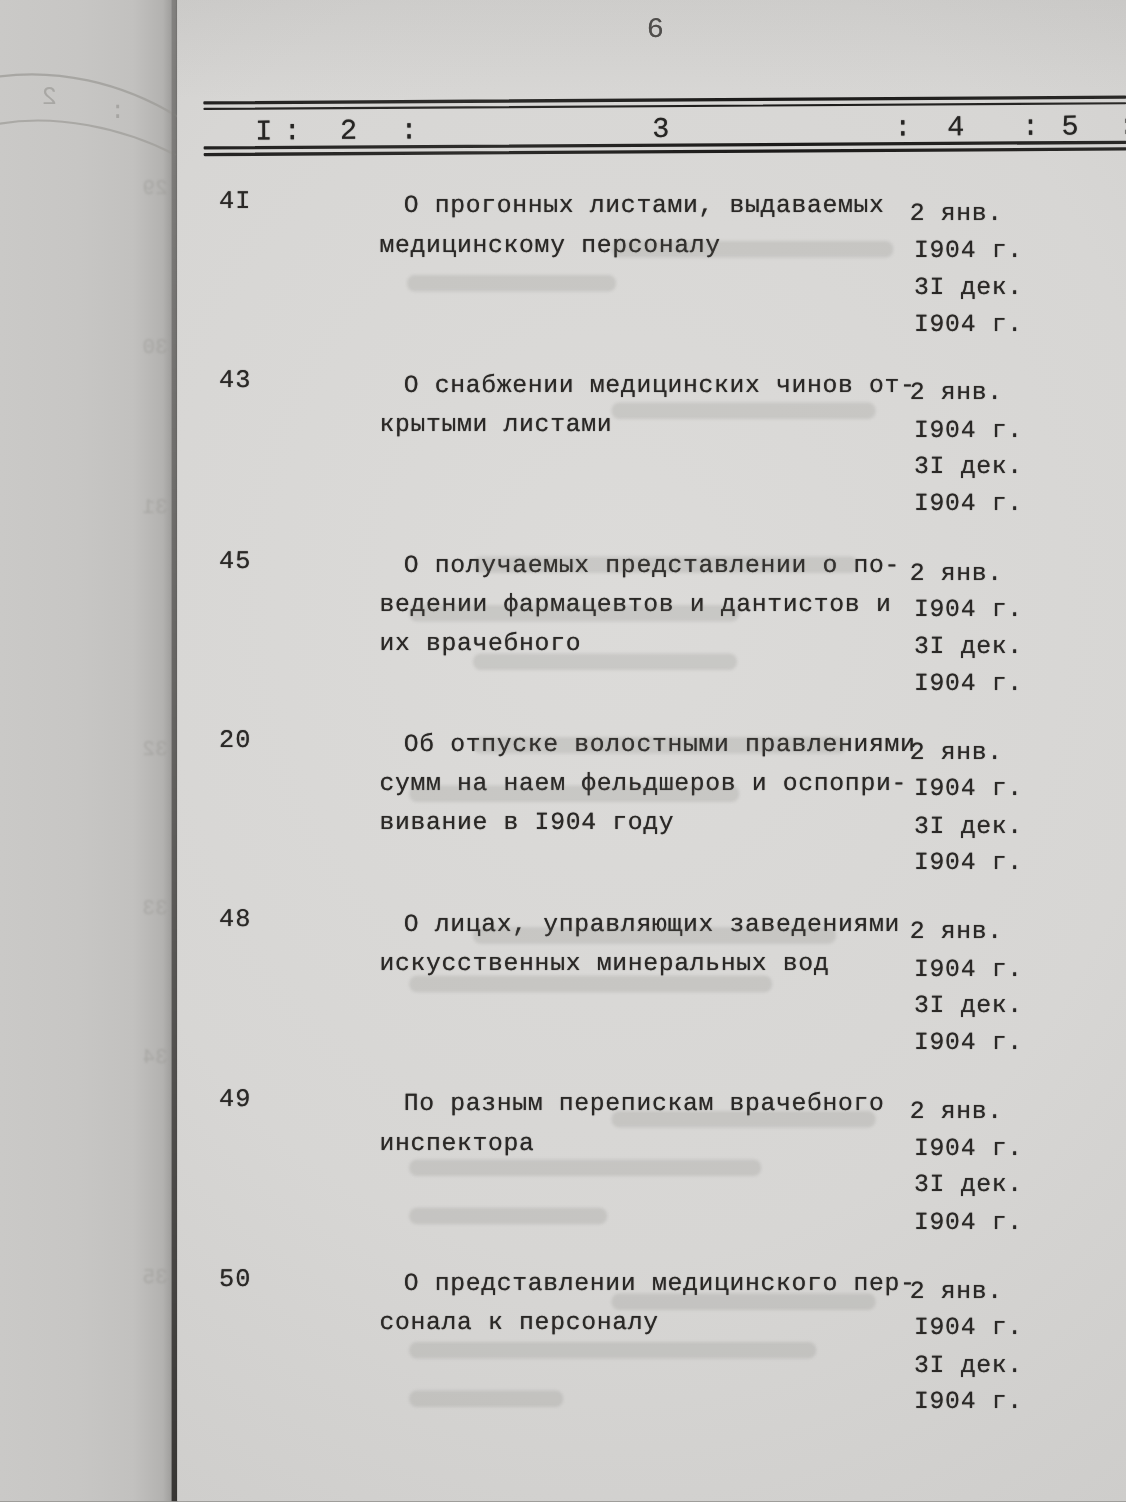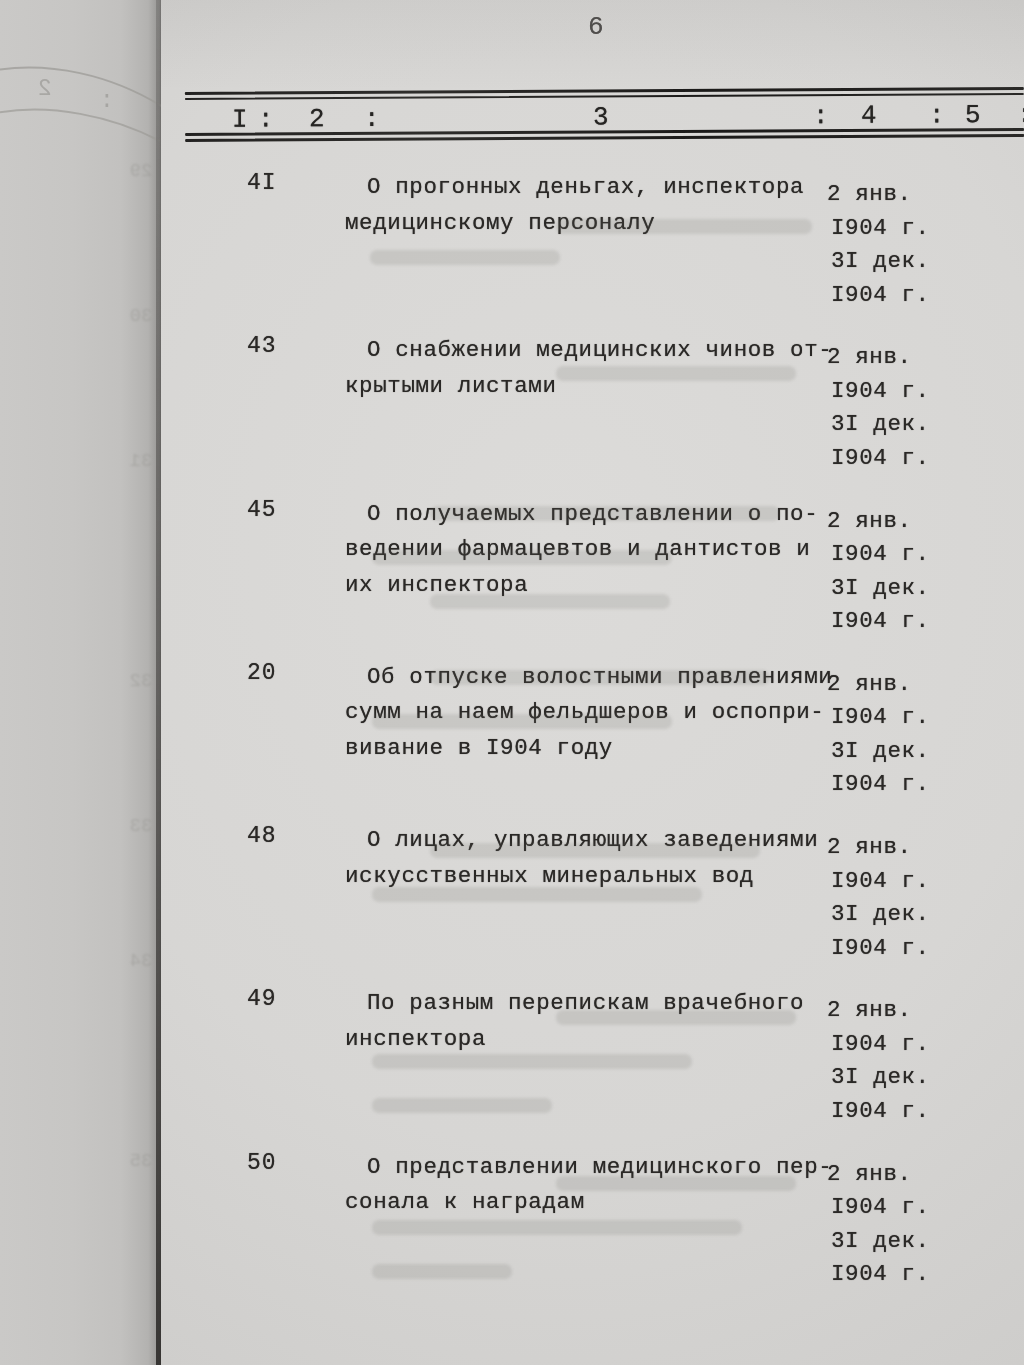--- a/index.html
+++ b/index.html
@@ -59,21 +59,21 @@
     background:linear-gradient(90deg,#232221 0%,#2e2d2b 28%,#1b1a19 62%,#2a2927 100%);
   }
   .rule.r1{top:0;}  .rule.r2{top:5.5px;}
   .rule.r3{top:41px;} .rule.r4{top:47px;}
   .hcell{
     position:absolute;top:13px;font-size:26px;color:#262523;letter-spacing:1px;
   }
   
   .entries{position:absolute;left:197px;top:170px;width:827px;}
   .row{position:relative;height:163.3px;}
-  .no{position:absolute;left:2px;top:0;font-size:23px;letter-spacing:1px;margin-left:48px;}
+  .no{position:absolute;left:2px;top:0;font-size:23px;letter-spacing:1px;}
   .desc{
     position:absolute;left:148px;top:0;width:500px;
     font-size:22.5px;line-height:35.5px;letter-spacing:.6px;white-space:nowrap;
   }
   .desc div.first{padding-left:22px;}
   .dates{
     position:absolute;left:630px;top:8px;width:170px;
     font-size:22.5px;line-height:33.5px;letter-spacing:.6px;white-space:nowrap;
   }
   .dates div + div{padding-left:4px;font-family:Liberation Mono, monospace;}
@@ -129,21 +129,21 @@
     <span class="hcell typed" style="left:780px">5</span>
     <span class="hcell typed" style="left:832px">:</span>
     <div class="rule r3"></div>
     <div class="rule r4"></div>
   </div>
 
   <div class="entries">
   <div class="row">
     <div class="no typed">4I</div>
     <div class="desc typed">
-          <div class="first">О прогонных деньгах, инспектора</div>
+          <div class="first">О прогонных листами, выдаваемых</div>
           <div>медицинскому персоналу</div>
         </div>
     <div class="dates typed">
           <div>2 янв.</div>
           <div>I904 г.</div>
           <div>3I дек.</div>
           <div>I904 г.</div>
         </div>
   </div>
 
@@ -159,21 +159,21 @@
           <div>3I дек.</div>
           <div>I904 г.</div>
         </div>
   </div>
 
   <div class="row">
     <div class="no typed">45</div>
     <div class="desc typed">
           <div class="first">О получаемых представлении о по-</div>
           <div>ведении фармацевтов и дантистов и</div>
-          <div>их инспектора</div>
+          <div>их врачебного</div>
         </div>
     <div class="dates typed">
           <div>2 янв.</div>
           <div>I904 г.</div>
           <div>3I дек.</div>
           <div>I904 г.</div>
         </div>
   </div>
 
   <div class="row">
@@ -216,21 +216,21 @@
           <div>I904 г.</div>
           <div>3I дек.</div>
           <div>I904 г.</div>
         </div>
   </div>
 
   <div class="row">
     <div class="no typed">50</div>
     <div class="desc typed">
           <div class="first">О представлении медицинского пер-</div>
-          <div>сонала к наградам</div>
+          <div>сонала к персоналу</div>
         </div>
     <div class="dates typed">
           <div>2 янв.</div>
           <div>I904 г.</div>
           <div>3I дек.</div>
           <div>I904 г.</div>
         </div>
   </div>
 </div>
 

